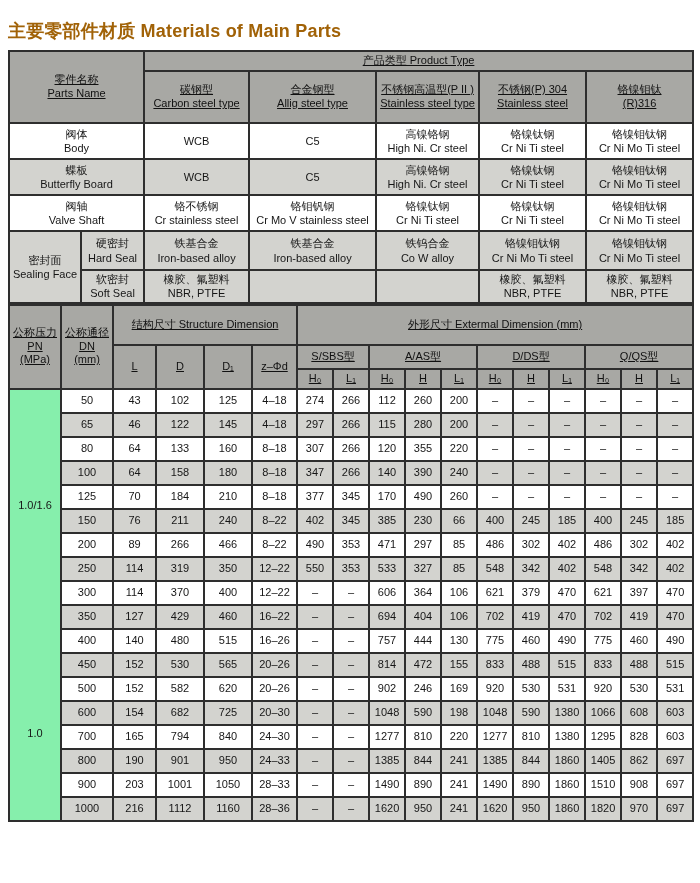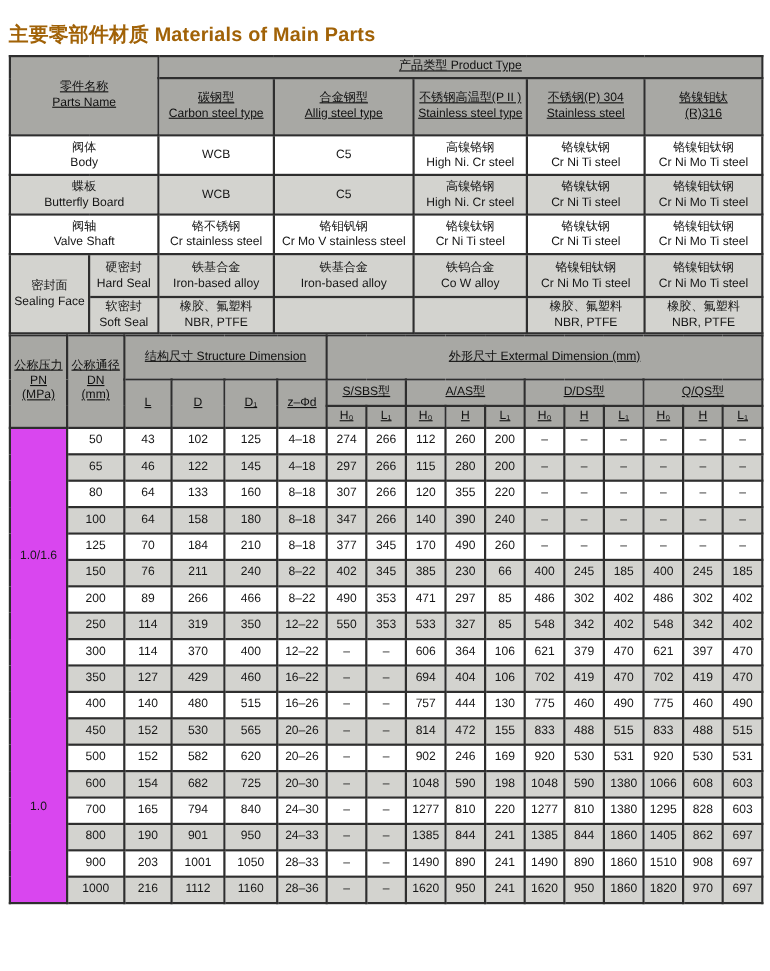--- a/index.html
+++ b/index.html
@@ -57,21 +57,21 @@
 
   
   #dimensions-table td { font-size: 11px; line-height: 1.2; }
   #dimensions-table thead tr:nth-child(1) { height: 40px; }
   #dimensions-table thead tr:nth-child(2) { height: 24px; }
   #dimensions-table thead tr:nth-child(3) { height: 20px; }
   #dimensions-table tbody tr { height: 24px; }
 
   .pn-cell {
     position: relative;
-    background: #d946ef;
+    background: #86efac;
   }
   .pn-label {
     position: absolute;
     left: 0; right: 0;
     transform: translateY(-50%);
     font-size: 11px;
   }
 </style>
 </head>
 <body>

